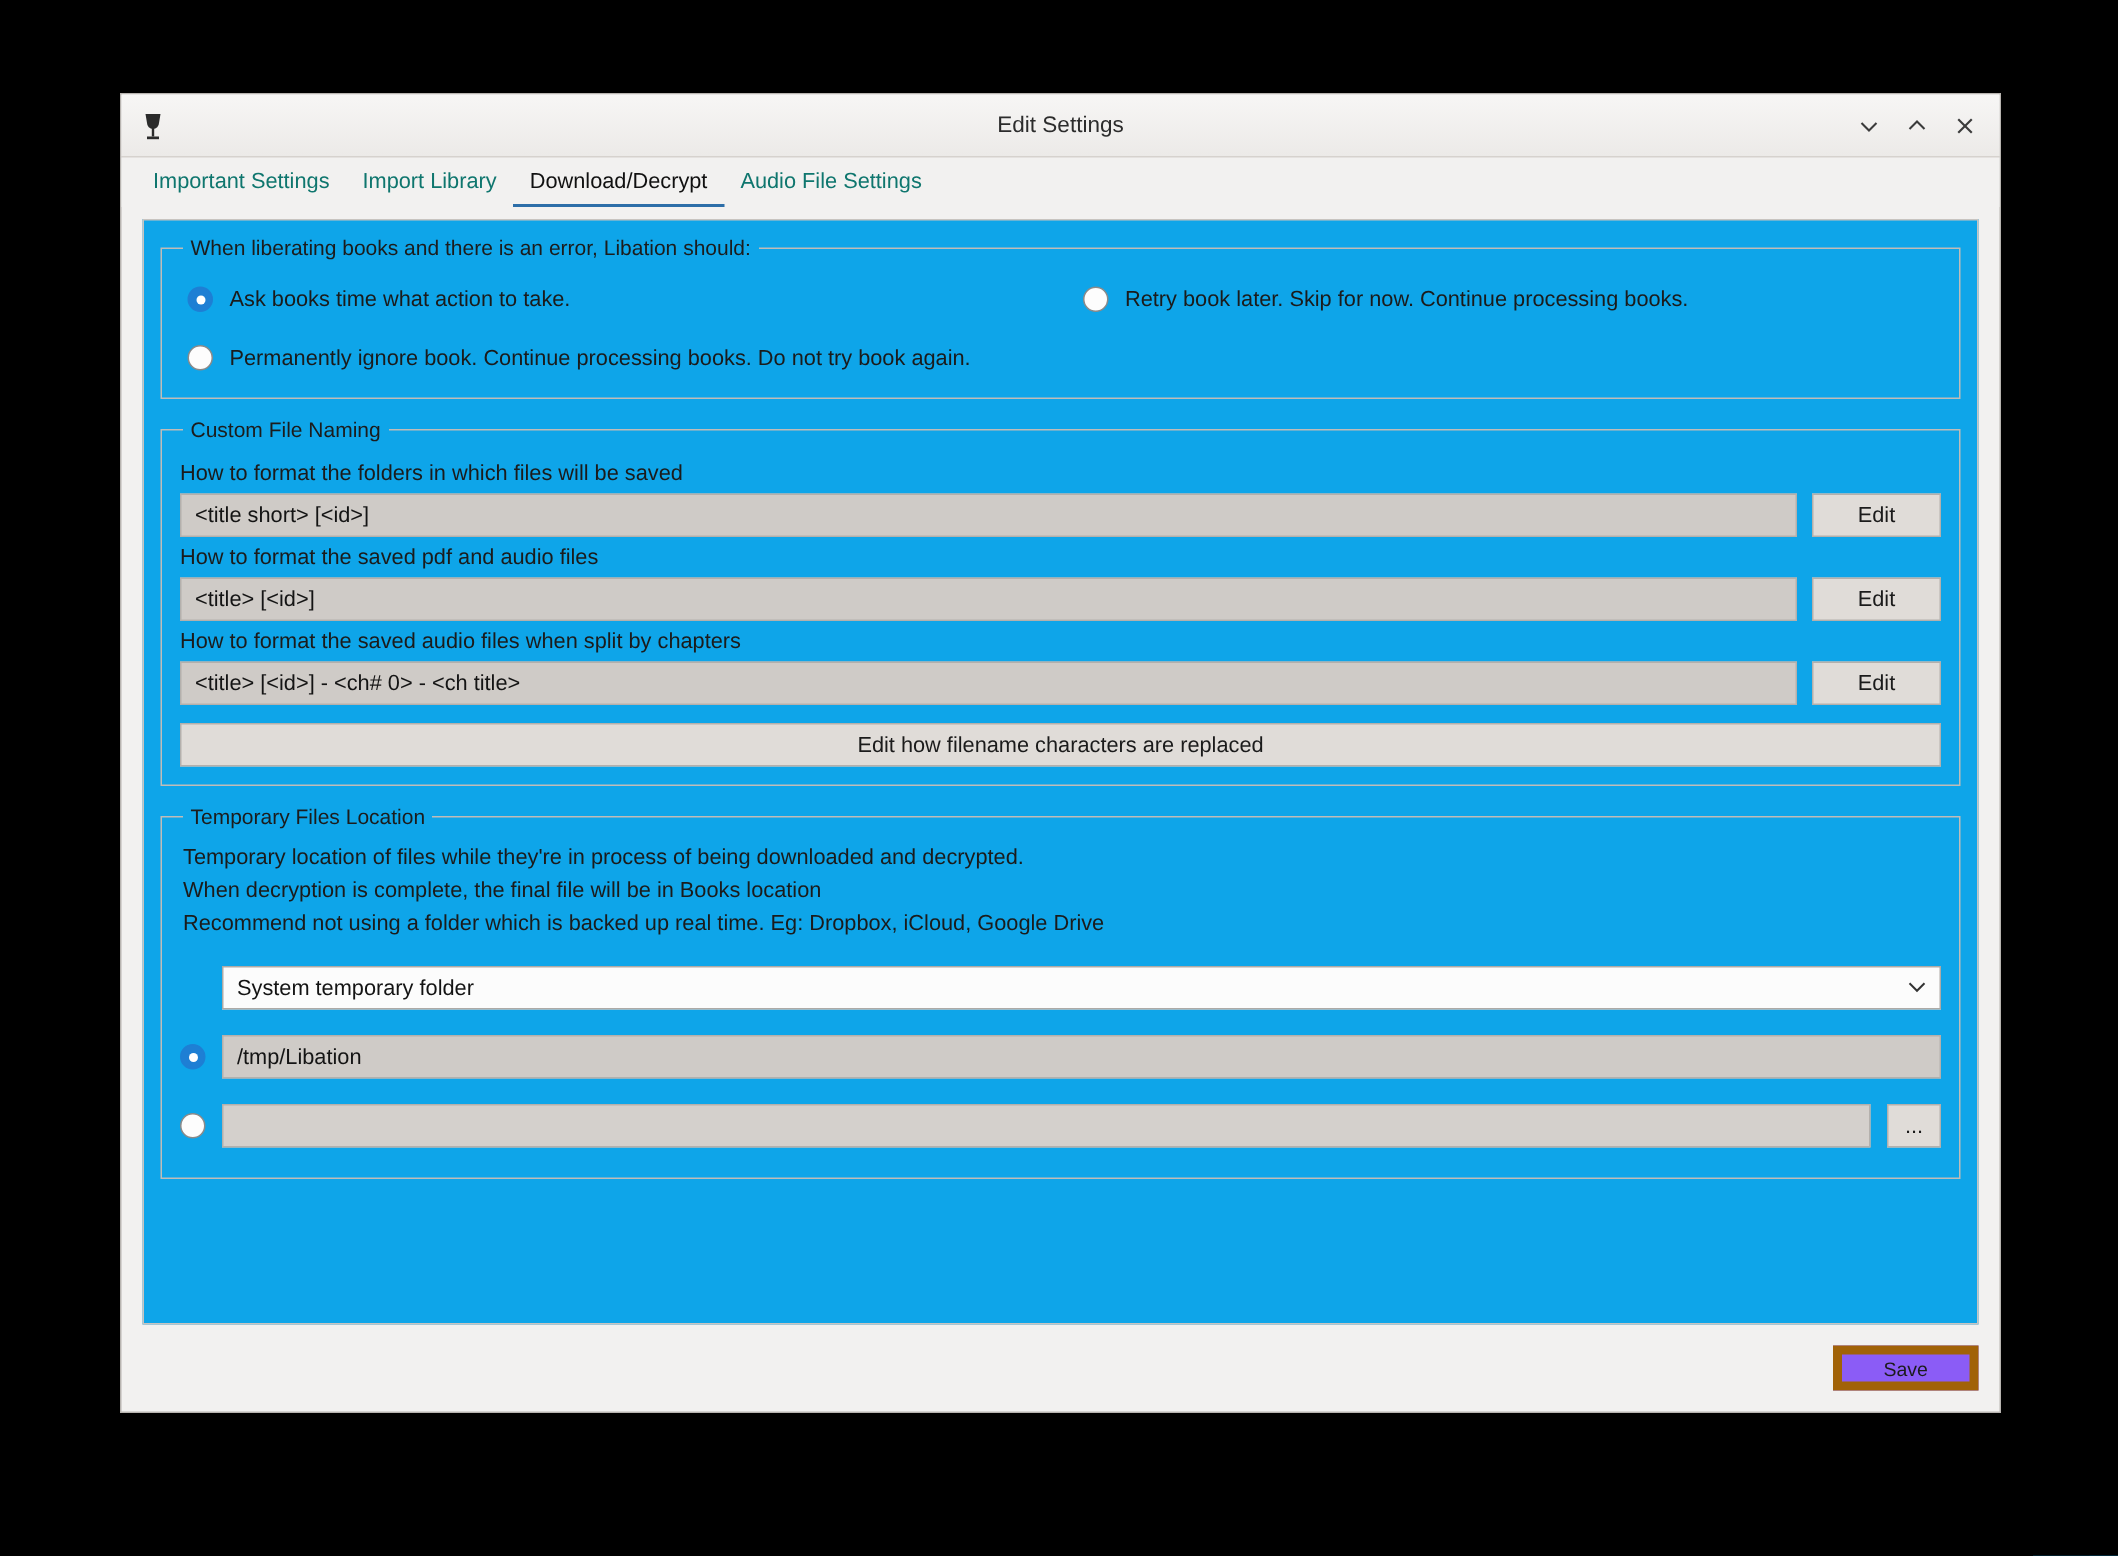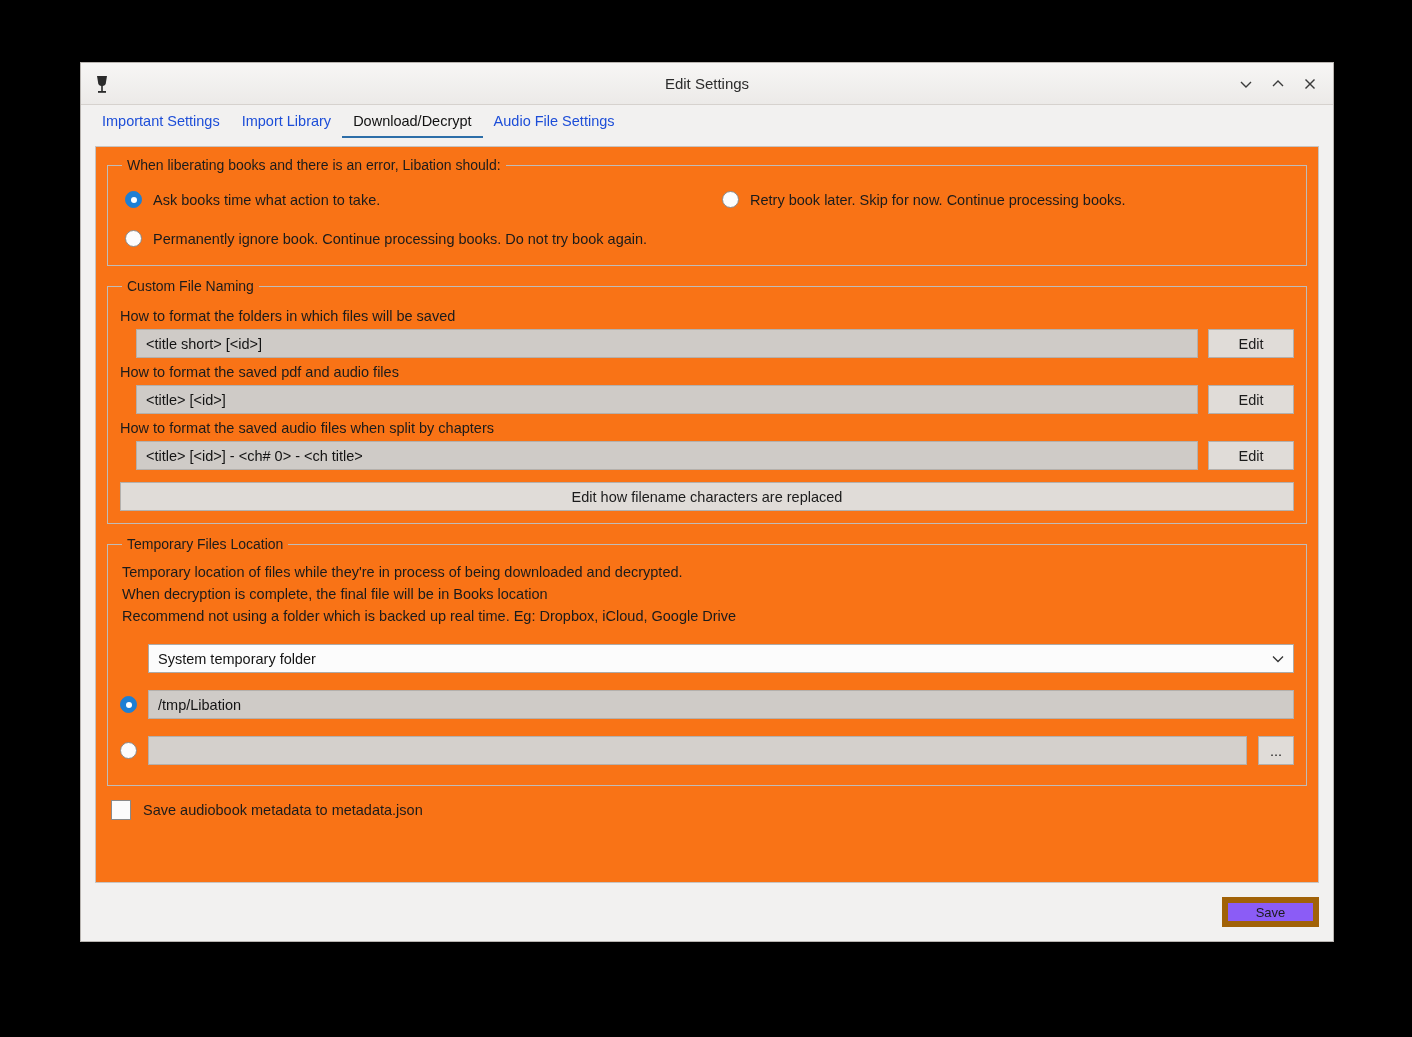--- a/index.html
+++ b/index.html
@@ -72,40 +72,40 @@
     height: 33px;
     background: #f2f1f0;
     display: flex;
     align-items: flex-end;
     padding-left: 10px;
     flex: none;
     gap: 0;
   }
   .tab {
     font-size: 14.5px;
-    color: #1d4ed8;
+    color: #0f766e;
     padding: 0 11px 7px 11px;
     border-bottom: 2px solid transparent;
     white-space: nowrap;
   }
   .tab.active {
     color: #111;
     border-bottom: 2px solid #2d6ea8;
   }
   
   .body {
     flex: 1;
     padding: 8px 14px 0 14px;
     display: flex;
     flex-direction: column;
     min-height: 0;
   }
   .panel {
     flex: 1;
-    background: #f97316;
+    background: #0ea5e9;
     border: 1px solid #c8c4c0;
     padding: 10px 11px 10px 11px;
     position: relative;
     min-height: 0;
   }
   fieldset.group {
     border: 1px solid #c0bcb8;
     border-radius: 0;
     margin: 0 0 12px 0;
     padding: 8px 12px 12px 12px;
@@ -157,21 +157,20 @@
   
   .field-label {
     font-size: 14.5px;
     color: #1b1b1b;
     margin: 6px 0 5px 0;
   }
   .field-row {
     display: flex;
     align-items: center;
     gap: 10px;
-    margin-left: 16px;
   }
   .textbox {
     height: 29px;
     background: #cfcbc7;
     border: 1px solid #b4b0ac;
     box-sizing: border-box;
     display: flex;
     align-items: center;
     padding: 0 9px;
     font-size: 14.5px;
@@ -393,24 +392,20 @@
             <div class="textbox path">/tmp/Libation</div>
           </div>
 
           <div class="temp-row">
             <span class="radio"></span>
             <div class="textbox empty"></div>
             <div class="btn btn-dots">...</div>
           </div>
         </fieldset>
 
-        <div class="check-row">
-          <span class="checkbox"></span>
-          <span class="check-label">Save audiobook metadata to metadata.json</span>
-        </div>
 
       </div>
     </div>
 
     <div class="footer">
       <div class="save-btn">Save</div>
     </div>
 
   </div>
 </div>

